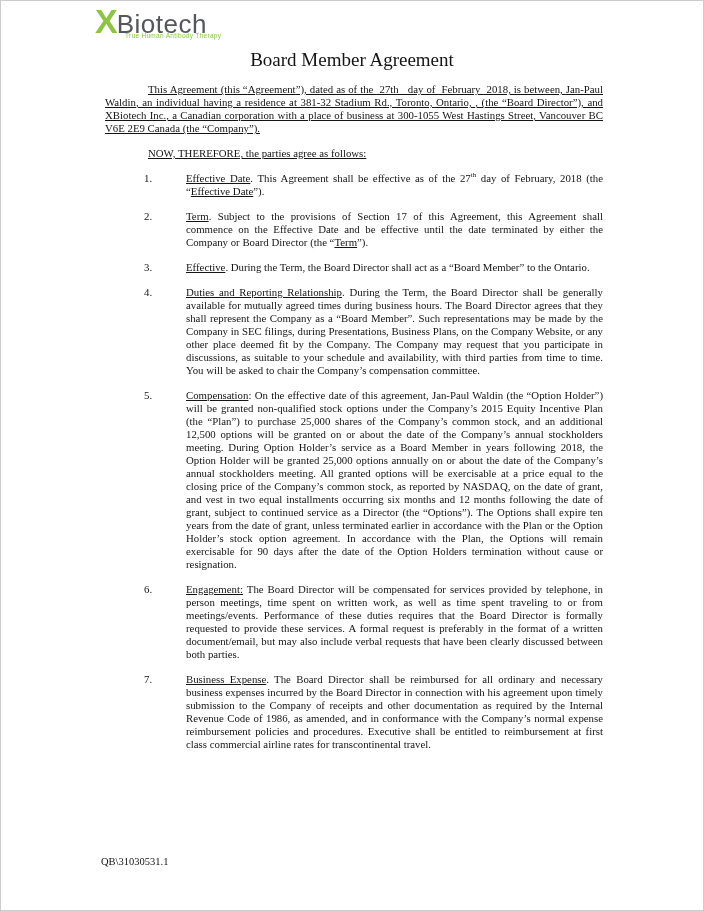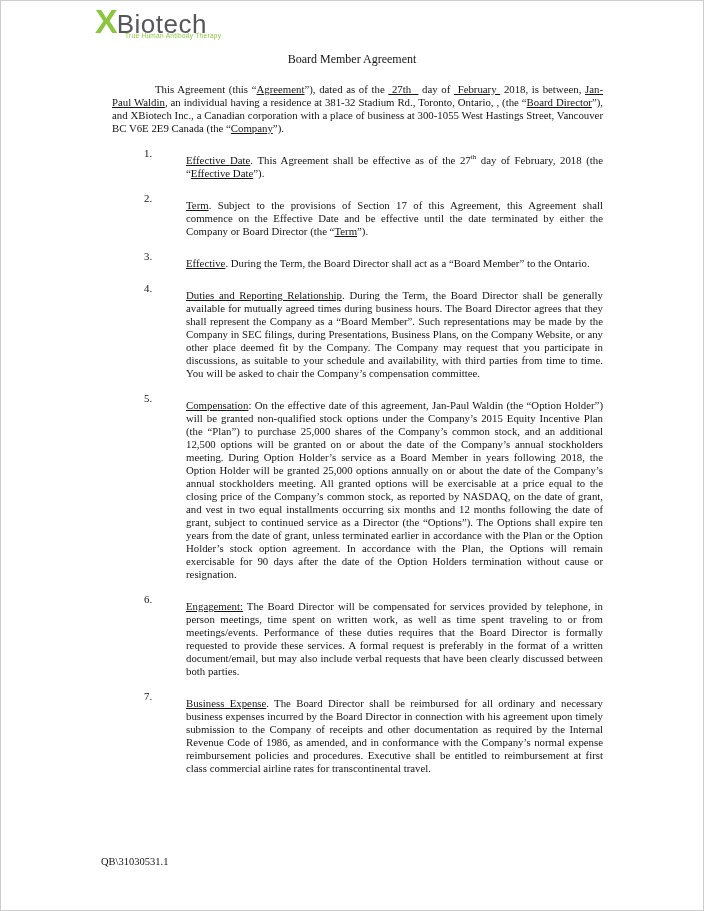--- a/index.html
+++ b/index.html
@@ -39,38 +39,39 @@
     font-family: "Liberation Sans", sans-serif;
     font-size: 6.5px;
     color: #8cc63f;
     margin-left: 30px;
     margin-top: -2px;
     letter-spacing: 0.3px;
   }
   
   .doc-title {
     text-align: center;
-    font-size: 12px;
+    font-size: 19px;
     font-weight: normal;
     margin: 10px 0 16px 0;
     line-height: 15px;
   }
   
   .para {
     text-align: justify;
     text-indent: 43px;
-    margin: 0 0 12px 11px;
+    margin: 0 0 12px 4px;
+    text-decoration: underline;
   }
   
   .item {
     display: flex;
     margin: 0 0 12px 43px;
   }
   .item-num { flex: 0 0 42px; }
-  .item-body { flex: 1 1 auto; text-align: justify; margin-top: 7px; }
+  .item-body { flex: 1 1 auto; text-align: justify; }
   .u { text-decoration: underline; }
   sup { font-size: 0.65em; line-height: 0; }
   
   .doc-footer {
     position: absolute;
     left: 100px;
     bottom: 42px;
     font-size: 10.5px;
   }
 </style>
@@ -85,20 +86,21 @@
         <span class="logo-word">Biotech</span>
     </div>
     <div class="logo-tagline">True Human Antibody Therapy</div>
   </div>
 
   <div class="doc-title">Board Member Agreement</div>
 
   <p class="para"><span>This Agreement (this “</span><span class="u">Agreement</span><span>”), dated as of the </span><span class="u">&nbsp;27th&nbsp;&nbsp;</span><span> day of </span><span class="u">&nbsp;February&nbsp;</span><span> 2018, is between, </span><span class="u">Jan-Paul Waldin</span><span>, an individual having a residence at 381-32 Stadium Rd., Toronto, Ontario, , (the “</span><span class="u">Board Director</span><span>”), and XBiotech Inc., a Canadian corporation with a place of business at 300-1055 West Hastings Street, Vancouver BC V6E 2E9 Canada (the “</span><span class="u">Company</span><span>”).</span></p>
 
 
+  <p class="para">NOW, THEREFORE, the parties agree as follows:</p>
 
   <div>
 
     <div class="item">
       <span class="item-num">1.</span>
       <span class="item-body"><span class="u">Effective Date</span><span>.  This Agreement shall be effective as of the 27</span><sup>th</sup><span> day of February, 2018 (the “</span><span class="u">Effective Date</span><span>”).</span></span>
     </div>
 
     <div class="item">
       <span class="item-num">2.</span>

